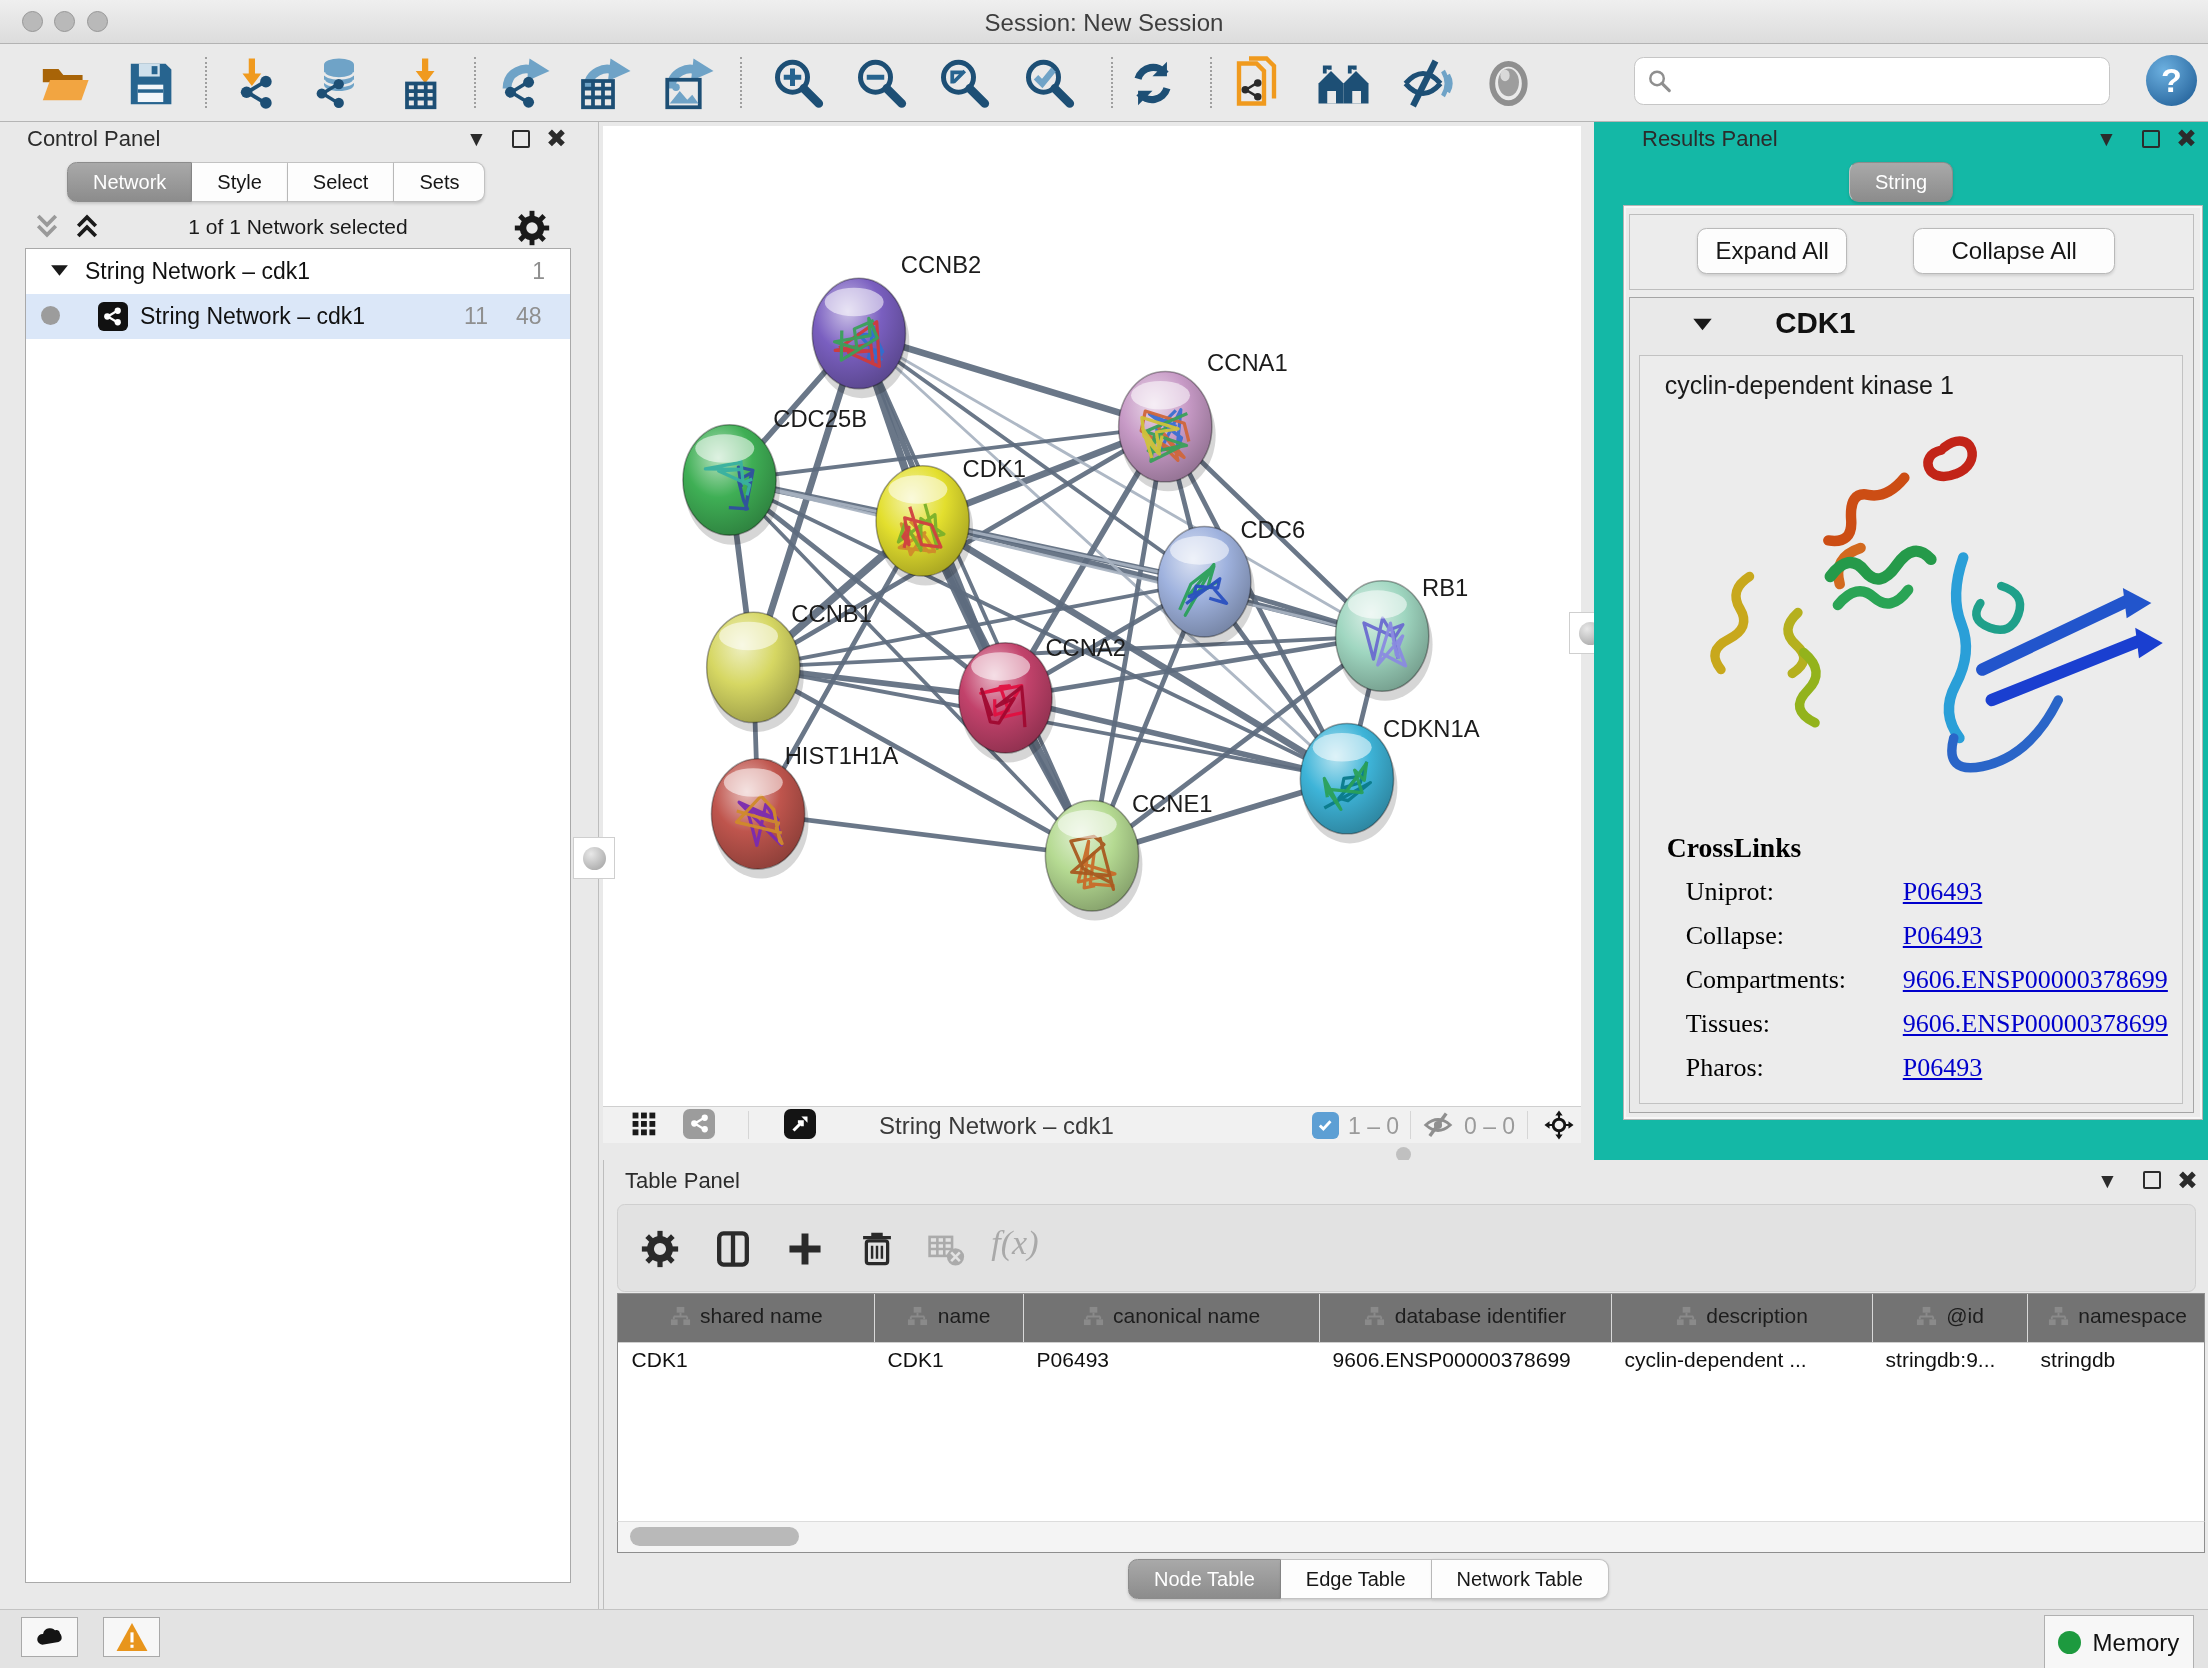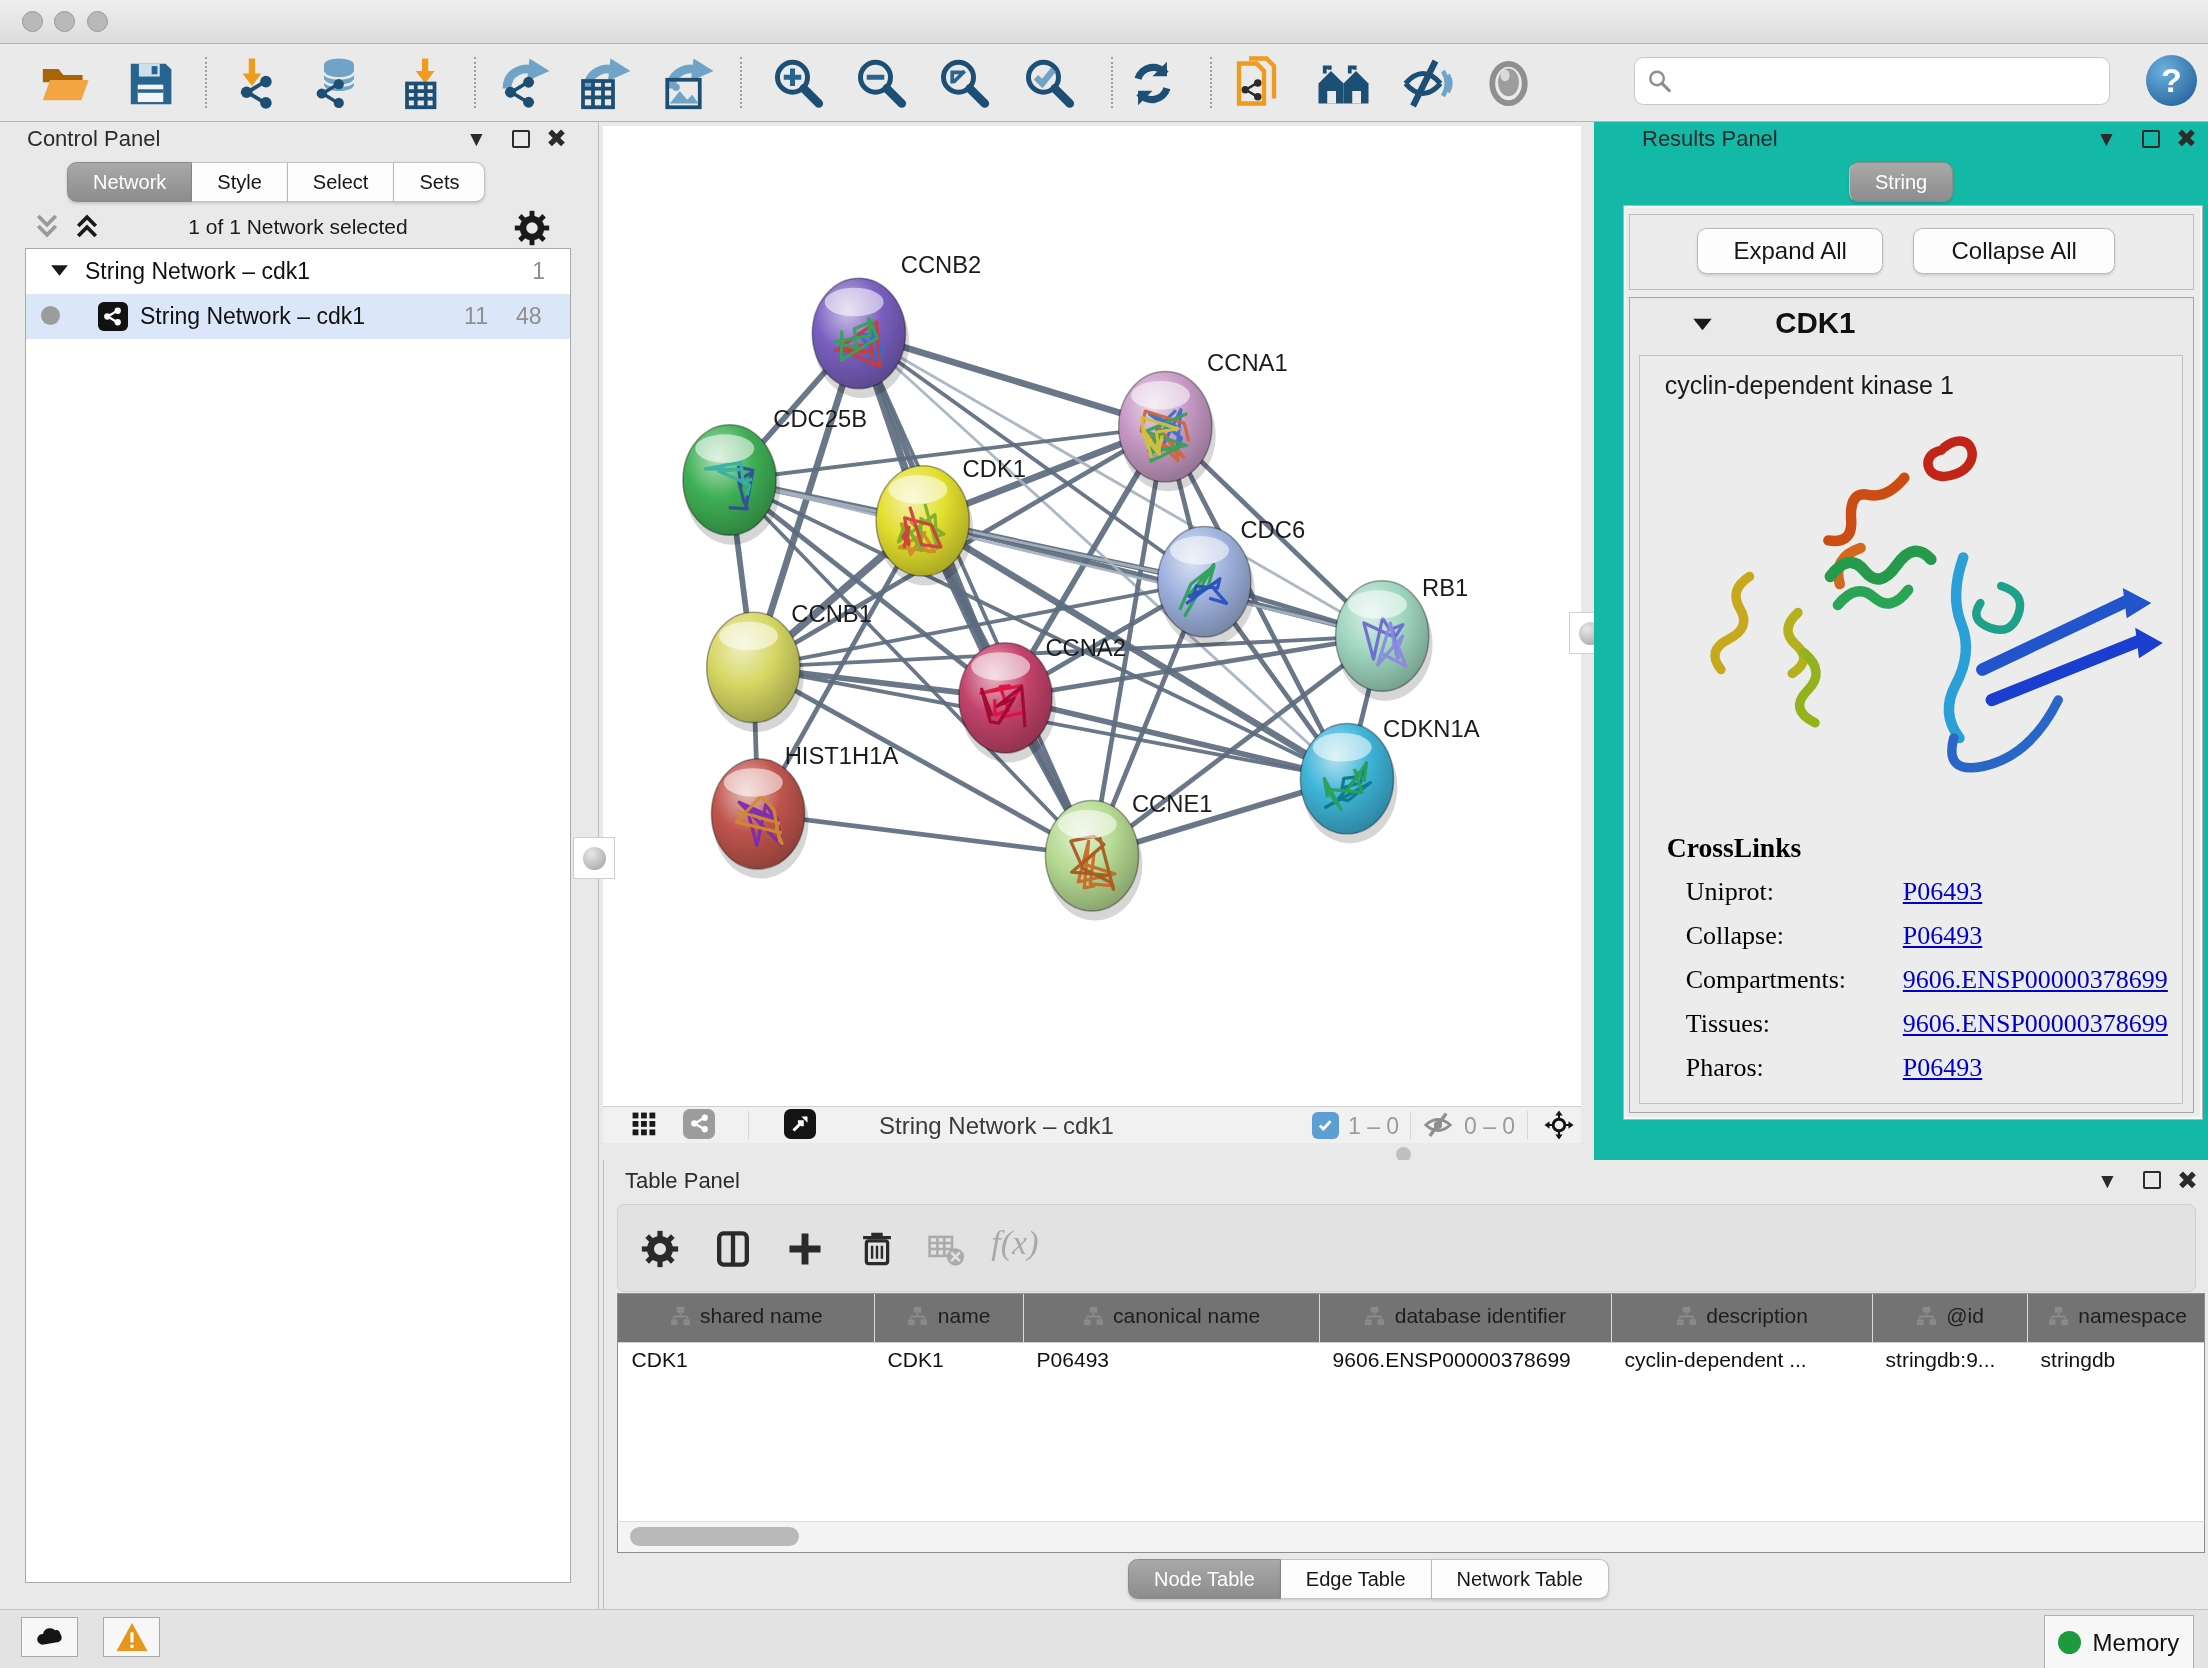--- a/index.html
+++ b/index.html
@@ -149,20 +149,21 @@
       <circle cx="22" cy="22" r="6" fill="currentColor"></circle>
       <line x1="10" y1="38" x2="34" y2="5" stroke="currentColor" stroke-width="5"></line>
     </symbol>
   </defs>
 </svg>
 
 <div class="abs titlebar">
   <div class="abs tl" style="left:22px"></div>
   <div class="abs tl" style="left:54px"></div>
   <div class="abs tl" style="left:87px"></div>
+  <div class="abs win-title">Session: New Session</div>
 </div>
 
 <div class="abs toolbar">
   <div class="abs tbi" style="left:35px">
     <svg width="53" height="53" viewBox="0 0 44 44">
         <path d="M4 10 h13 l4 5 h16 v6 H4 Z" fill="#a86408"></path>
         <path d="M4 36 L10 19 H42 L36 36 Z" fill="#f2a541"></path>
       </svg>
   </div>
   <div class="abs tbi" style="left:121px">
@@ -614,21 +615,21 @@
   <div class="abs phead-ic" style="left:502px;top:5.7px">▼</div>
   <div class="abs float-ic" style="left:548px;top:7.6px"></div>
   <div class="abs phead-ic" style="left:582px;top:3.8px;font-weight:bold;font-size:25px">✖</div>
 
   <div class="abs tabgroup" style="left:255px;top:40px">
     <div class="tab sel lone">String</div>
   </div>
 
   <div class="abs rp-box">
     <div class="abs rp-btnpanel">
-      <div class="abs rp-btn" style="left:67px;top:13.3px;width:186px">Expand All</div>
+      <div class="abs rp-btn" style="left:67px;top:13.3px;width:150px">Expand All</div>
       <div class="abs rp-btn" style="left:283px;top:13.3px;width:202px">Collapse All</div>
     </div>
     <div class="abs rp-section">
       <div class="abs rp-sechead">
         <span class="abs" style="left:61px;top:15px">
           <svg width="23" height="23" viewBox="0 0 20 20">
               <path d="M2 5 h16 l-8 10 Z" fill="#1a1a1a"></path>
             </svg></span>
         <span class="abs rp-sectitle" style="left:145px;top:7.6px">CDK1</span>
       </div>

